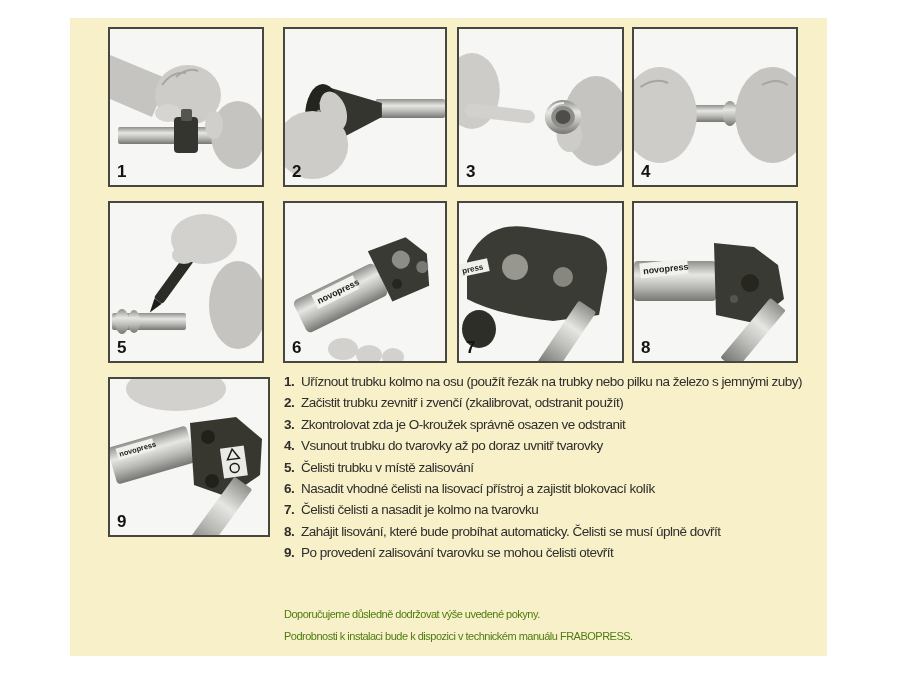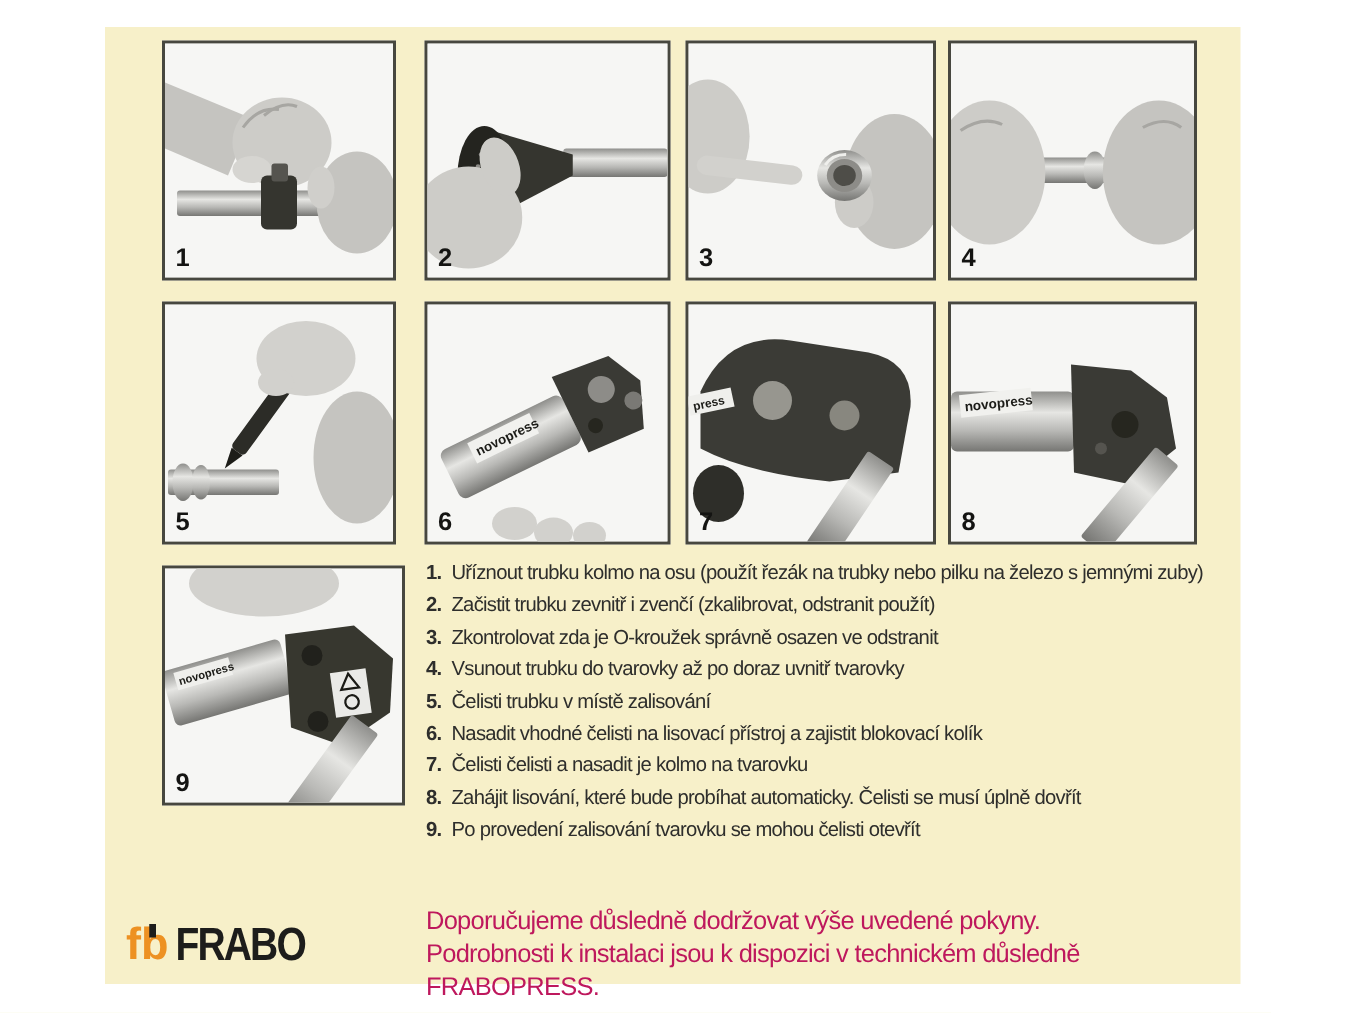--- a/index.html
+++ b/index.html
@@ -34,21 +34,21 @@
   .instructions {
     position:absolute; left:214px; top:353px; width:524px;
     font-size:13.5px; letter-spacing:-0.5px; line-height:21.4px; color:#2e2e2c;
   }
   .item { display:flex; }
   .item .n { flex:0 0 17px; width:17px; font-weight:bold; }
   .item .t { flex:1 1 auto; }
 
   .notes {
     position:absolute; left:214px; top:585px; width:530px;
-    font-size:17px; letter-spacing:-0.5px; line-height:22px; color:#be185d;
+    font-size:11px; letter-spacing:-0.5px; line-height:22px; color:#4d7c0f;
   }
 
   .logo {
     position:absolute; left:14px; top:593px; height:36px;
     display:flex; align-items:center;
   }
   .logo-glyph { width:33px; height:34px; display:block; }
   .logo-word {
     font-size:31px; font-weight:bold; color:#1d1d1b; line-height:1;
     letter-spacing:-1.5px; transform:scaleX(0.84); transform-origin:left center;
@@ -330,25 +330,18 @@
         <span class="t">Zahájit lisování, které bude probíhat automaticky. Čelisti se musí úplně dovřít</span>
       </div>
       <div class="item">
         <span class="n">9.</span>
         <span class="t">Po provedení zalisování tvarovku se mohou čelisti otevřít</span>
       </div>
     </div>
 
     <div class="notes">
       <div>Doporučujeme důsledně dodržovat výše uvedené pokyny.</div>
-      <div>Podrobnosti k instalaci jsou k dispozici v technickém důsledně FRABOPRESS.</div>
-    </div>
-
-    <div class="logo">
-      <svg class="logo-glyph" viewBox="0 0 33 34">
-        <text x="0" y="27" font-size="30" font-weight="bold" fill="#ed9122">fb</text>
-        <rect x="15.5" y="4" width="4.5" height="9" fill="#1d1d1b"></rect>
-      </svg>
-      <div class="logo-word">FRABO</div>
-    </div>
+      <div>Podrobnosti k instalaci bude k dispozici v technickém manuálu FRABOPRESS.</div>
+    </div>
+
 
   </div>
 </div>
 
 </body></html>

